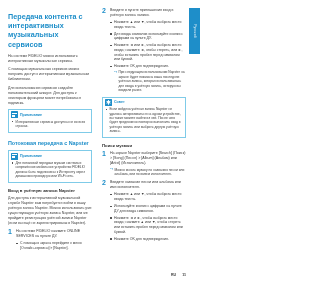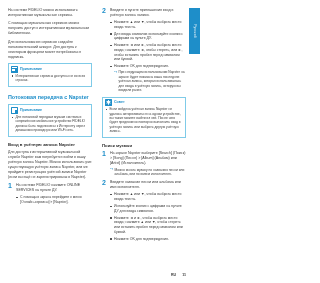--- a/index.html
+++ b/index.html
@@ -124,20 +124,21 @@
 <div class="page">
 
   <div class="chapter-tab">
     <span class="chapter-tab-text">Русский</span>
   </div>
 
   <div class="cols">
 
     <div class="col col-left">
 
+      <h1 class="doc-title">Передача контента с интерактивных музыкальных сервисов</h1>
 
       <p class="body">На системе FIDELIO можно использовать интерактивные музыкальные сервисы.</p>
       <p class="body">С помощью музыкальных сервисов можно получить доступ к интерактивным музыкальным библиотекам.</p>
       <p class="body">Для использования сервисов создайте пользовательский аккаунт. Для доступа к некоторым функциям может потребоваться подписка.</p>
 
       <div class="callout">
         <div class="callout-head">
           <span class="callout-icon">
               <i class="g1"></i>
               <i class="g2"></i>

